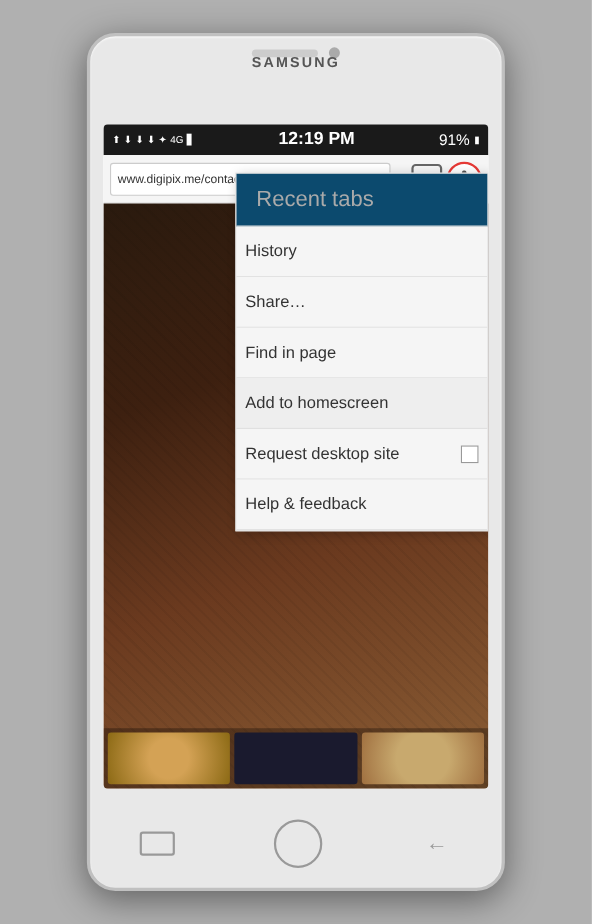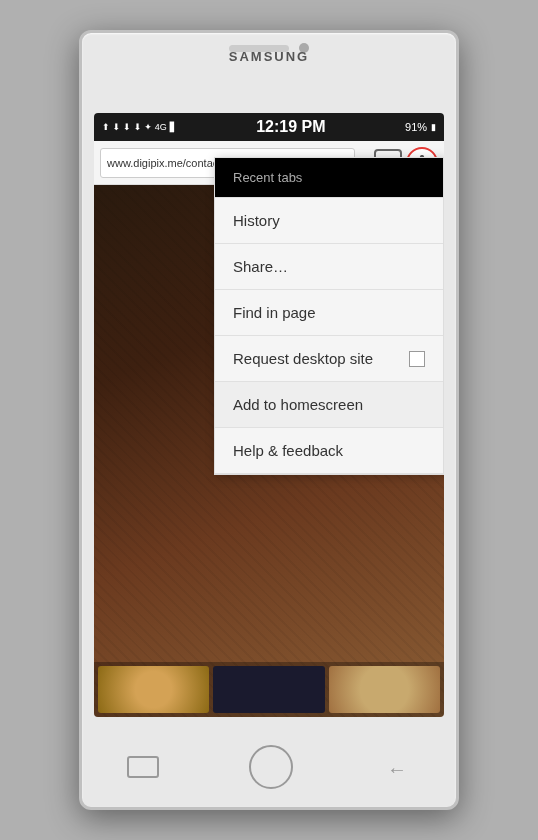--- a/index.html
+++ b/index.html
@@ -11,21 +11,21 @@
       justify-content: center;
       align-items: center;
       font-family: 'Arial', sans-serif;
       overflow: hidden;
     }
 
     .phone-outer {
       width: 380px;
       height: 780px;
       background: #e8e8e8;
-      border-radius: 12px;
+      border-radius: 26px;
       border: 3px solid #c0c0c0;
       position: relative;
       box-shadow: 0 8px 32px rgba(0,0,0,0.45), inset 0 1px 2px rgba(255,255,255,0.8);
     }
 
     
     .phone-top {
       display: flex;
       justify-content: center;
       align-items: center;
@@ -91,21 +91,21 @@
       font-size: 16px;
       font-weight: bold;
     }
     .status-right {
       display: flex;
       align-items: center;
       gap: 4px;
     }
     .battery-block {
       color: #fff;
-      font-size: 11px;
+      font-size: 14px;
     }
 
     
     .url-bar {
       width: 100%;
       height: 44px;
       background: #f5f5f5;
       border-bottom: 1px solid #ddd;
       display: flex;
       align-items: center;
@@ -216,21 +216,21 @@
       position: absolute;
       top: 44px;
       right: 0;
       width: 230px;
       background: #f5f5f5;
       border: 1px solid #ddd;
       box-shadow: 2px 2px 10px rgba(0,0,0,0.25);
       z-index: 10;
     }
     .menu-item {
-      padding: 14px 18px;
+      padding: 14px 8px;
       font-size: 15px;
       color: #333;
       border-bottom: 1px solid #e0e0e0;
       cursor: pointer;
       display: flex;
       align-items: center;
       justify-content: space-between;
       background: #f5f5f5;
     }
     .menu-item.highlighted {
@@ -276,24 +276,24 @@
       display: flex;
       align-items: center;
       justify-content: center;
       color: #999;
       font-size: 20px;
     }
 
     
     .recent-tabs-item {
       padding: 12px 18px;
-      font-size: 13px;
+      font-size: 20px;
       color: #aaa;
       border-bottom: 1px solid #e0e0e0;
-      background: #000000;
+      background: #0c4a6e;
     }
   </style>
 </head>
 <body>
 
 <div class="phone-outer">
 
   <div class="phone-top">
     <div class="phone-speaker"></div>
     <div class="phone-camera"></div>
@@ -348,26 +348,26 @@
       <div class="recent-tabs-item">Recent tabs</div>
       <div class="menu-item">
         <span>History</span>
       </div>
       <div class="menu-item">
         <span>Share…</span>
       </div>
       <div class="menu-item">
         <span>Find in page</span>
       </div>
+      <div class="menu-item highlighted">
+        <span>Add to homescreen</span>
+      </div>
       <div class="menu-item">
         <span>Request desktop site</span>
         <span class="menu-item-checkbox"></span>
-      </div>
-      <div class="menu-item highlighted">
-        <span>Add to homescreen</span>
       </div>
       <div class="menu-item">
         <span>Help &amp; feedback</span>
       </div>
     </div>
 
   </div>
 
   <div class="phone-bottom">
     <div class="nav-btn"></div>

